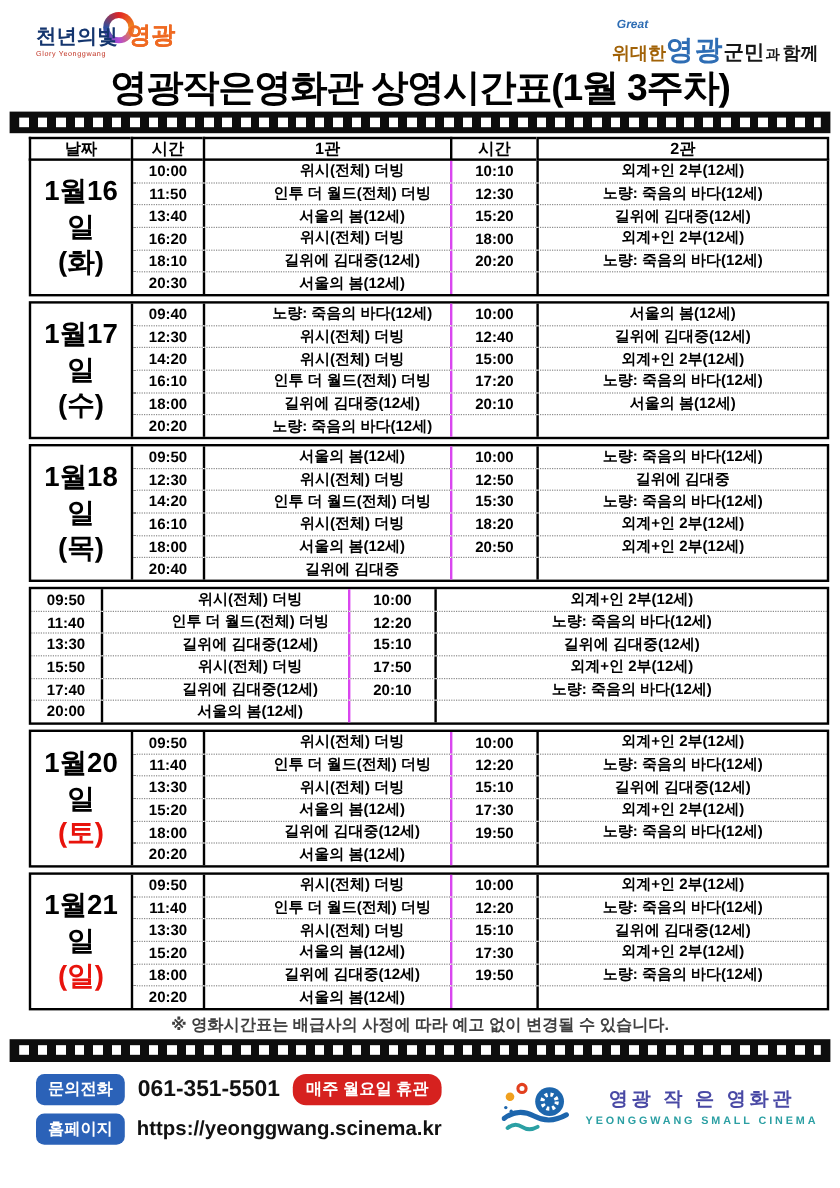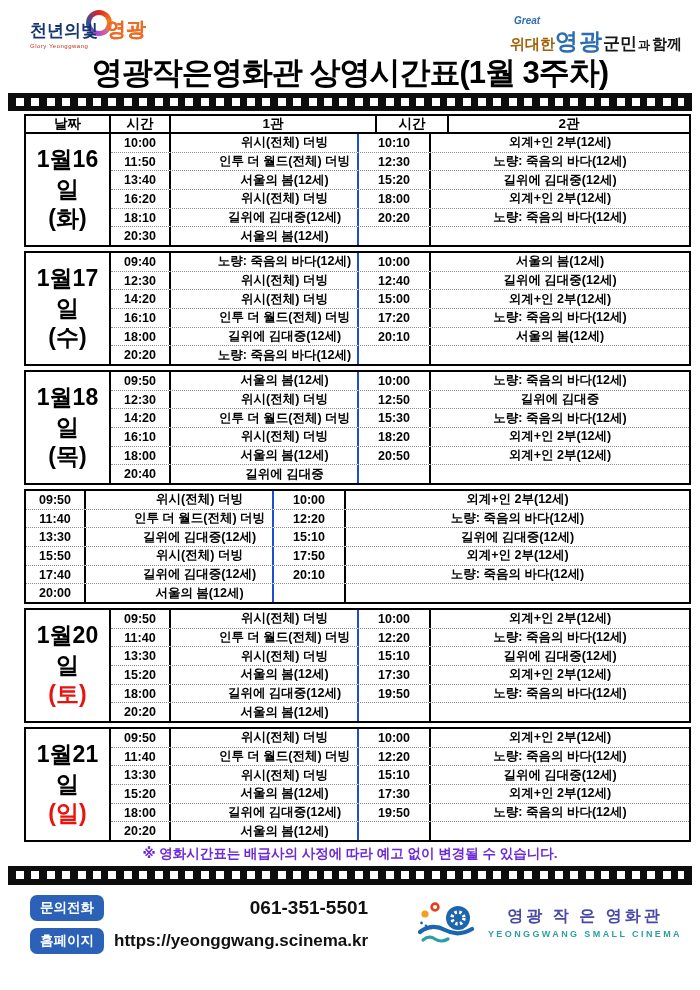--- a/index.html
+++ b/index.html
@@ -46,27 +46,27 @@
   .day{box-sizing:border-box;display:flex;width:667px;height:115px;border:2px solid #000;margin-top:4px;background:#fff;}
   .day.first{margin-top:-2px;}
   .datecell{box-sizing:border-box;width:85px;border-right:2px solid #000;display:flex;flex-direction:column;
             align-items:center;justify-content:center;font-weight:800;font-size:23px;line-height:1.3;text-align:center;}
   .rows{flex:1;display:flex;flex-direction:column;}
   .srow{display:flex;flex:1;border-bottom:1px dotted #8a8a8a;}
   .srow:last-child{border-bottom:none;}
   .scell{box-sizing:border-box;display:flex;align-items:center;justify-content:center;
          font-weight:bold;font-size:12.5px;white-space:nowrap;overflow:hidden;}
   .ct1{width:60px;border-right:2px solid #000;}
-  .cm1{width:188px;border-right:2px solid #1d4ed8;padding-left:41px;}
+  .cm1{width:206px;border-right:2px solid #d946ef;padding-left:41px;}
   .ct2{width:72px;border-right:2px solid #000;}
   .cm2{flex:1;}
 
   
   .notice{position:absolute;top:845px;left:0;width:700px;text-align:center;
-          color:#6d28d9;font-weight:bold;font-size:13.5px;}
+          color:#404040;font-weight:bold;font-size:13.5px;}
   .footer{position:absolute;top:895px;left:30px;right:18px;display:flex;justify-content:space-between;align-items:flex-start;}
   .f-left{display:flex;flex-direction:column;gap:7px;}
   .f-row{display:flex;align-items:center;gap:10px;justify-content:space-between;}
   .badge{background:#2b62b8;color:#fff;font-weight:bold;font-size:13.5px;padding:4px 10px;border-radius:7px;}
   .closed{background:#d6211f;color:#fff;font-weight:bold;font-size:13.5px;padding:4px 11px;border-radius:11px;}
   .phone{font-size:19px;font-weight:bold;color:#111;}
   .url{font-size:17px;font-weight:bold;color:#111;}
   .cinema-logo{display:flex;align-items:center;gap:8px;margin-top:4px;}
   .cl-text{display:flex;flex-direction:column;align-items:center;}
   .cl-ko{font-size:16px;font-weight:800;color:#4949a5;letter-spacing:3px;white-space:nowrap;}
@@ -380,20 +380,21 @@
 
   <div class="notice">※ 영화시간표는 배급사의 사정에 따라 예고 없이 변경될 수 있습니다.</div>
 
   <div class="strip strip-bottom"></div>
 
   <div class="footer">
     <div class="f-left">
       <div class="f-row">
         <span class="badge">문의전화</span>
         <span class="phone">061-351-5501</span>
+        <span class="closed">매주 월요일 휴관</span>
       </div>
       <div class="f-row">
         <span class="badge">홈페이지</span>
         <span class="url">https://yeonggwang.scinema.kr</span>
       </div>
     </div>
     <div class="cinema-logo">
       <svg width="62" height="46" viewBox="0 0 62 46">
         <circle cx="17" cy="8" r="3.4" fill="none" stroke="#e2401f" stroke-width="2.6"></circle>
         <circle cx="7" cy="15" r="3.6" fill="#f0a01e"></circle>

